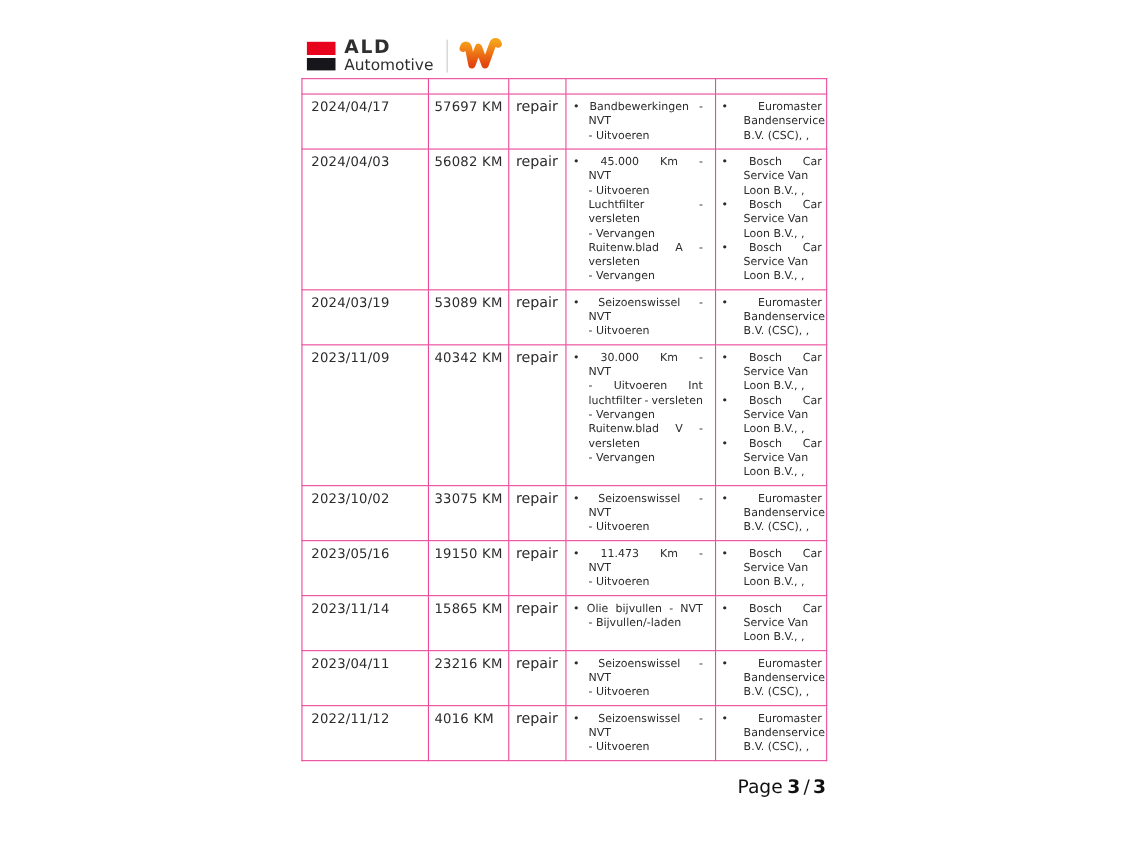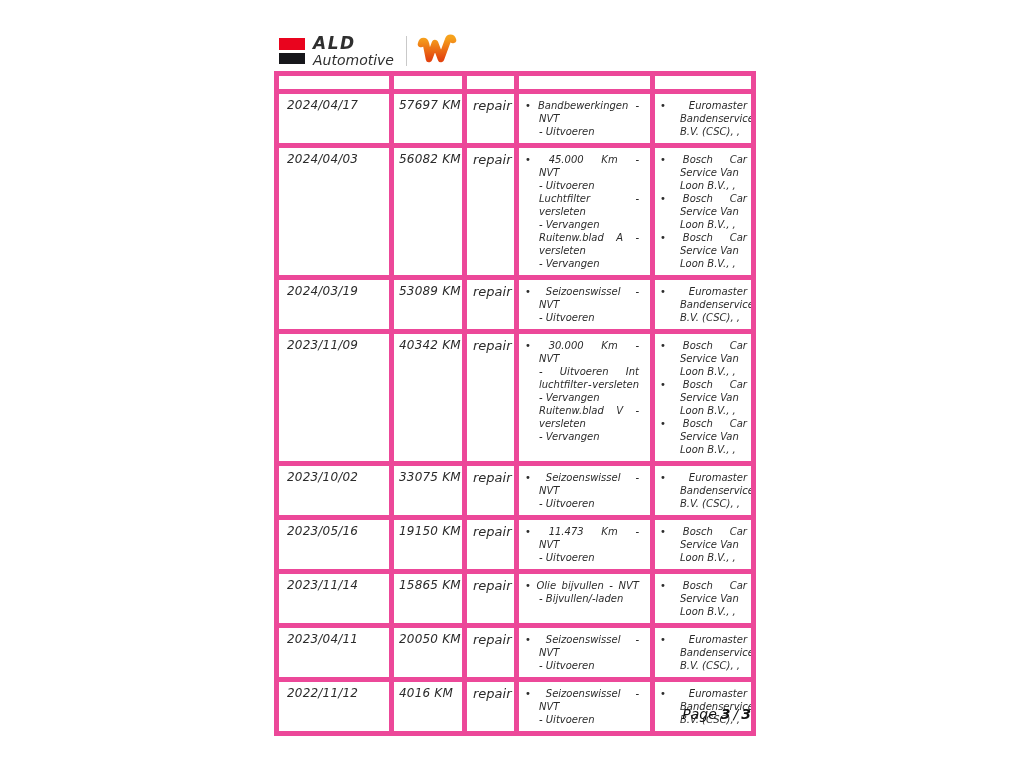--- a/index.html
+++ b/index.html
@@ -1,49 +1,49 @@
 <!DOCTYPE html>
 <html><head>
 <meta charset="utf-8">
 <style>
   html,body{margin:0;padding:0;background:#ffffff;}
   .page{position:relative;width:1024px;height:768px;background:#ffffff;overflow:hidden;
-        font-family:"DejaVu Sans","Liberation Sans",sans-serif;color:#2b2b2b;font-style:italic;}
+        font-family:"DejaVu Sans","Liberation Sans",sans-serif;color:#2b2b2b;}
 
   
   .logos{position:absolute;left:279px;top:33px;display:flex;align-items:center;}
   .ald-mark{width:26px;height:26px;
      background:linear-gradient(180deg,#e9041e 0 46%,#ffffff 46% 57%,#17171b 57% 100%);}
   .ald-text{margin-left:8px;line-height:1;}
   .ald-title{font-size:17px;font-weight:bold;letter-spacing:1.5px;color:#2f2f2f;}
   .ald-sub{font-size:14px;color:#2f2f2f;margin-top:1px;}
   .logo-divider{width:1px;height:30px;background:#c9c9c9;margin-left:12px;}
   .w-logo{margin-left:8px;display:block;}
 
   
   table.svc{position:absolute;left:274px;top:71px;width:477px;border-collapse:collapse;
             table-layout:fixed;font-size:10px;}
-  table.svc td{border:5px solid #ec4899;vertical-align:top;overflow:hidden;}
+  table.svc td{border:1px solid #ec4899;vertical-align:top;overflow:hidden;}
   tr.head td{height:13px;padding:0;}
   td.c-date{padding:4px 4px 4px 8px;vertical-align:middle;font-size:12px;letter-spacing:.2px;white-space:nowrap;}
   td.c-km  {padding:4px 2px 4px 5px;vertical-align:middle;font-size:12px;letter-spacing:.2px;white-space:nowrap;margin-left:24px;}
   td.c-type{padding:4px 2px 4px 6px;vertical-align:middle;font-size:13px;white-space:nowrap;}
   td.c-desc{padding:5px 11px 5px 6px;}
   td.c-sup {padding:5px 4px 5px 5px;}
 
   .tl{line-height:13px;white-space:nowrap;}
   .c-desc .tl{padding-left:14px;}
   .c-sup  .tl{padding-left:20px;}
   .c-desc .tl.first,.c-sup .tl.first{padding-left:0;}
   .tl.sp{display:flex;justify-content:space-between;white-space:normal;}
   .tl .b{flex:0 0 auto;}
 
   
   .pager{position:absolute;left:274px;top:706px;width:477px;text-align:right;
-         font-size:14px;color:#111;}
+         font-size:17px;color:#111;}
   .pager .num{font-weight:bold;}
   .pager .sep{margin:0 3px;}
   .pager .lbl{margin-right:4px;}
 </style>
 </head>
 <body>
 
 <div class="page">
 
   <div class="logos">
@@ -317,21 +317,21 @@
                 <span>Bosch</span>
                 <span>Car</span>
               </div>
               <div class="tl">Service Van</div>
               <div class="tl">Loon B.V., ,</div>
             </div>
           </td>
         </tr>
         <tr>
           <td class="c-date">2023/04/11</td>
-          <td class="c-km">20050 KM</td>
+          <td class="c-km">23216 KM</td>
           <td class="c-type">repair</td>
           <td class="c-desc">
             <div class="tl first sp">
               <span class="b">•</span>
               <span>Seizoenswissel</span>
               <span>-</span>
             </div>
             <div class="tl">NVT</div>
             <div class="tl">- Uitvoeren</div>
           </td>

